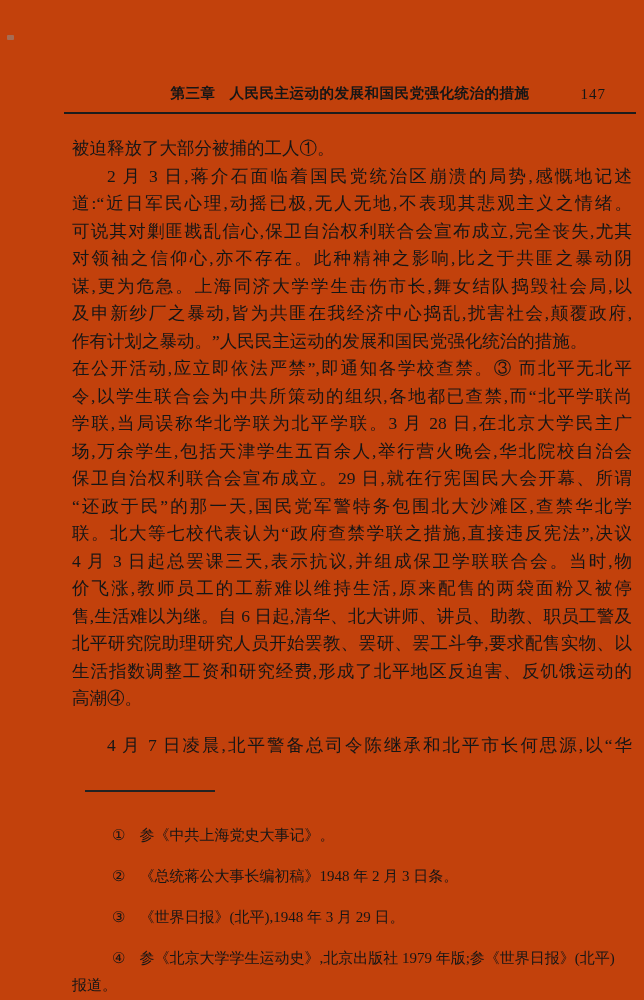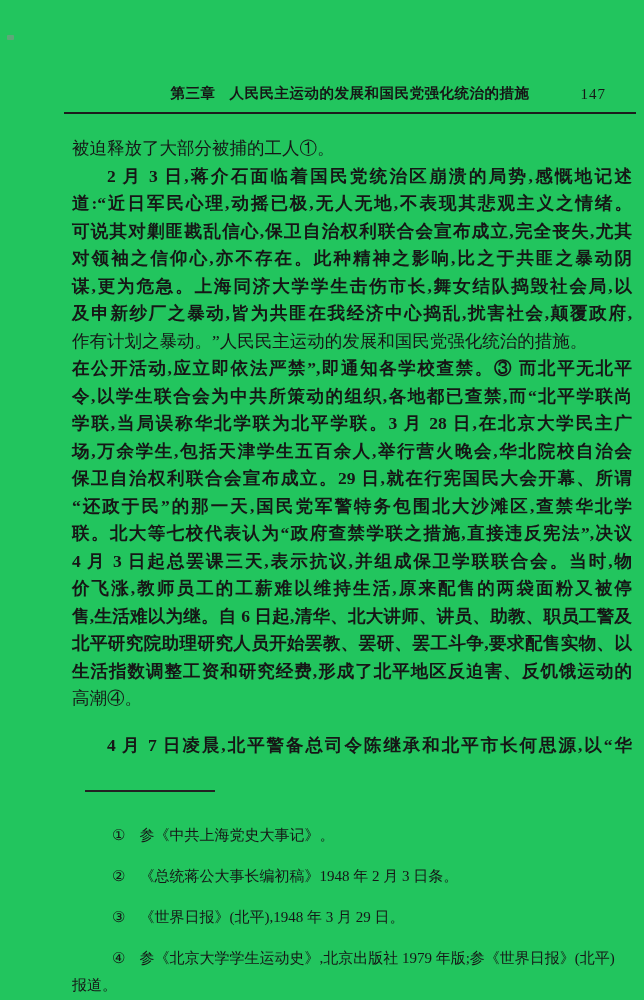--- a/index.html
+++ b/index.html
@@ -27,39 +27,39 @@
     letter-spacing:1px;
     text-align:center;
   }
   .body-text{
     position:absolute;left:72px;top:135px;width:560px;
   }
   .line{
     height:27.5px;line-height:27.5px;font-size:17.5px;
     white-space:nowrap;letter-spacing:0;
   }
-  .line.justify{white-space:normal;text-align:justify;text-align-last:justify;font-weight:bold;}
+  .line.justify{white-space:normal;text-align:justify;text-align-last:justify;}
   .line.indent{padding-left:35px;}
   .line.gap{margin-top:19px;}
   .fn-sep{
     position:absolute;left:85px;top:790px;width:130px;height:2px;background:#222;
   }
   .footnotes{
     position:absolute;left:72px;top:808px;width:560px;
   }
   .fn-line{
     height:27px;line-height:27px;font-size:15px;white-space:nowrap;
   }
   .fn-line.indent{padding-left:40px;margin-top:14px;}
   .fn-marker{display:inline-block;margin-right:14px;font-size:15px;}
 </style>
 </head>
 <body>
 
-<div class="page" style="background: #22c55e; color: rgb(22, 22, 22);">
+<div class="page" style="background: #c2410c; color: rgb(22, 22, 22);">
 
   <div class="scan-artifact"></div>
 
   <div class="running-head">
     <div class="head-title">
       <span class="chapter">第三章</span><span>人民民主运动的发展和国民党强化统治的措施</span>
     </div>
     <div class="pageno">147</div>
   </div>
 

